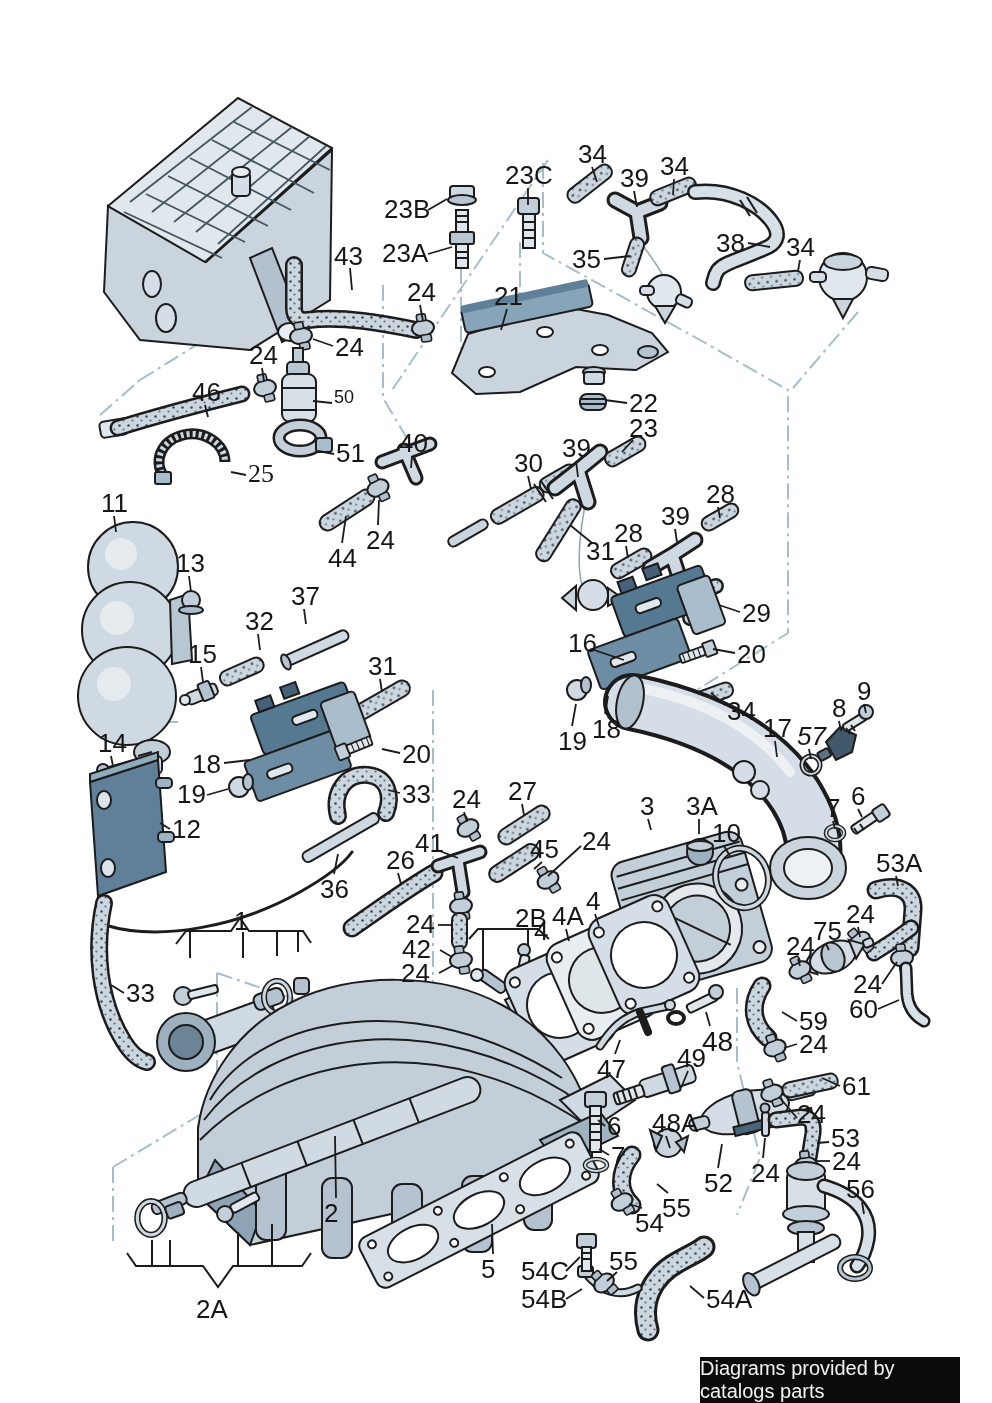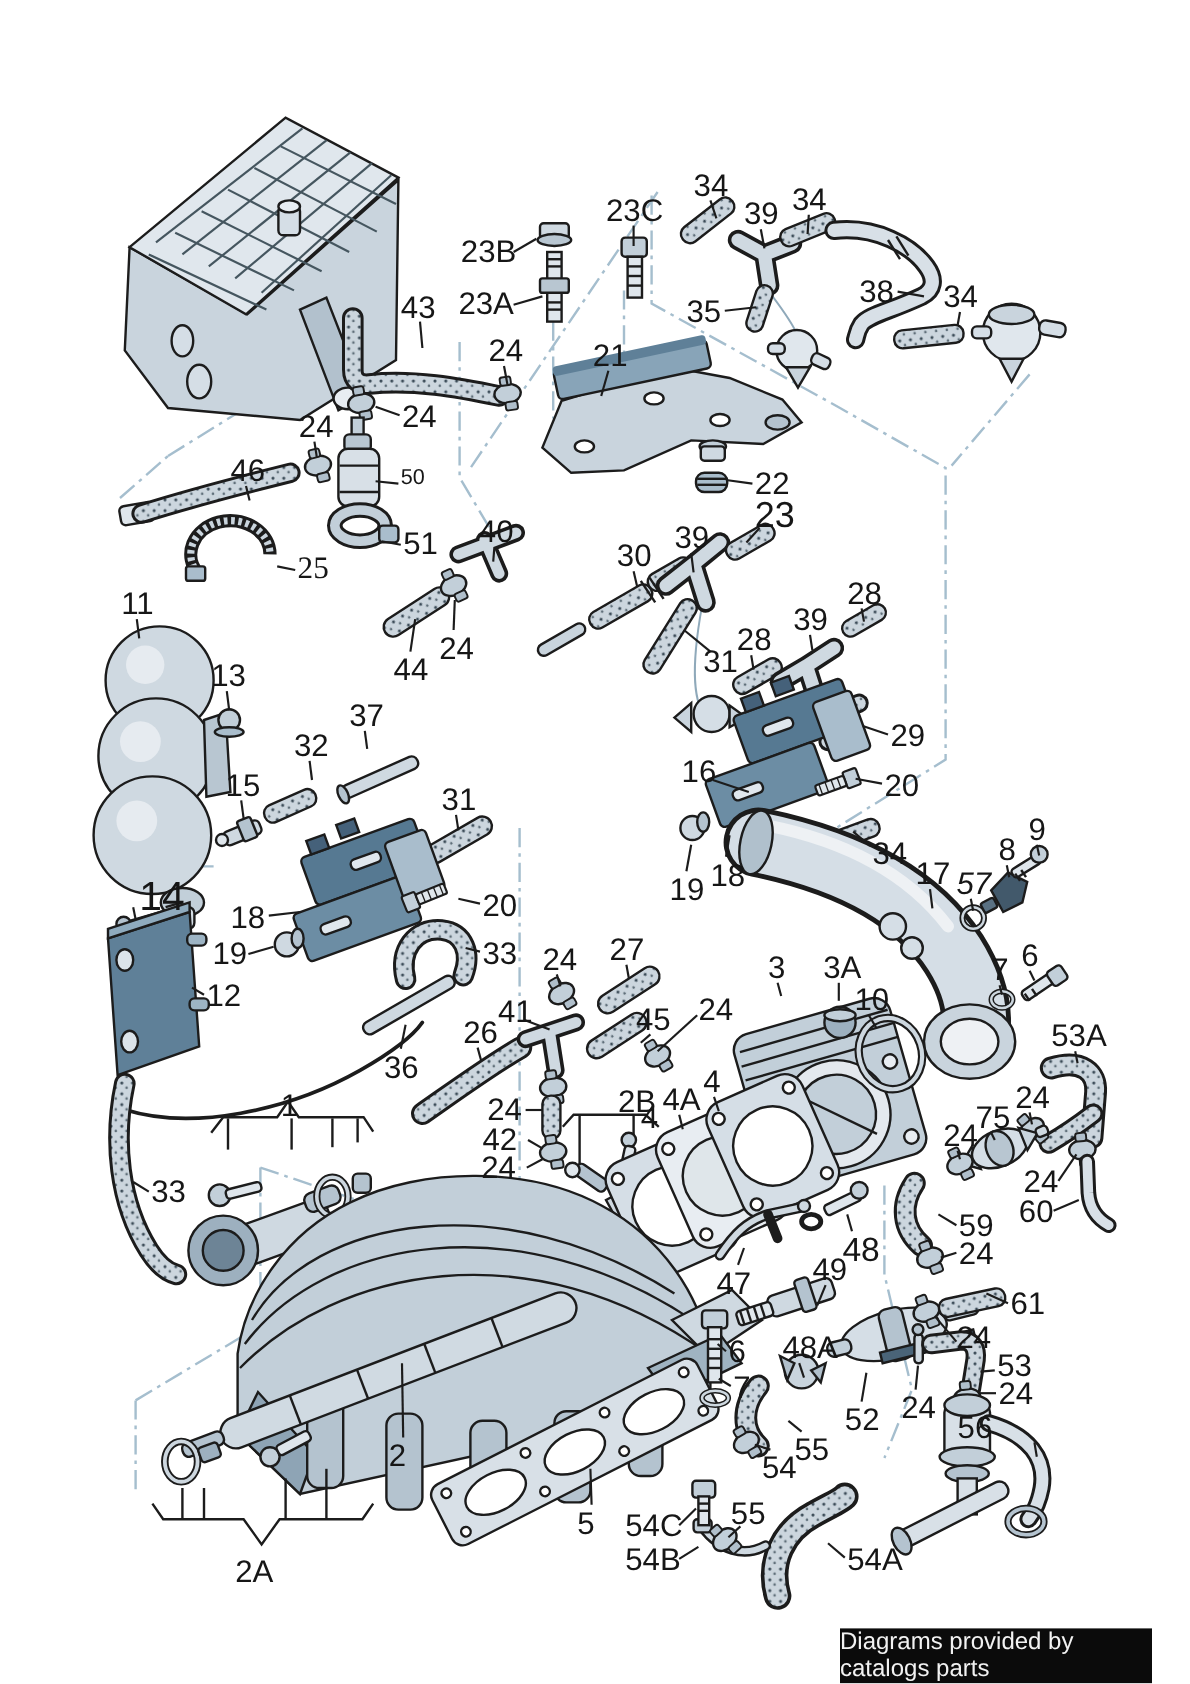--- a/index.html
+++ b/index.html
@@ -758,21 +758,21 @@
       <div class="part-label" style="left: 578px; top: 141px; font-size: 26px;">34</div>
       <div class="part-label" style="left: 620px; top: 165px; font-size: 26px;">39</div>
       <div class="part-label" style="left: 660px; top: 153px; font-size: 26px;">34</div>
       <div class="part-label" style="left: 716px; top: 230px; font-size: 26px;">38</div>
       <div class="part-label" style="left: 786px; top: 234px; font-size: 26px;">34</div>
       <div class="part-label" style="left: 572px; top: 246px; font-size: 26px;">35</div>
       <div class="part-label" style="left: 334px; top: 243px; font-size: 26px;">43</div>
       <div class="part-label" style="left: 407px; top: 279px; font-size: 26px;">24</div>
       <div class="part-label" style="left: 494px; top: 283px; font-size: 26px;">21</div>
       <div class="part-label" style="left: 629px; top: 390px; font-size: 26px;">22</div>
-      <div class="part-label" style="left: 629px; top: 415px; font-size: 30px;">23</div>
+      <div class="part-label" style="left: 629px; top: 415px; font-size: 26px;">23</div>
       <div class="part-label" style="left: 335px; top: 334px; font-size: 26px;">24</div>
       <div class="part-label" style="left: 249px; top: 342px; font-size: 26px;">24</div>
       <div class="part-label" style="left: 192px; top: 379px; font-size: 26px;">46</div>
       <div class="part-label" style="left: 334px; top: 388px; font-size: 18px;">50</div>
       <div class="part-label" style="left: 336px; top: 440px; font-size: 26px;">51</div>
       <div class="part-label" style="left: 248px; top: 461px; font-size: 26px; font-family: Liberation Serif, serif;">25</div>
       <div class="part-label" style="left: 399px; top: 430px; font-size: 26px;">40</div>
       <div class="part-label" style="left: 328px; top: 545px; font-size: 26px;">44</div>
       <div class="part-label" style="left: 366px; top: 527px; font-size: 26px;">24</div>
       <div class="part-label" style="left: 514px; top: 450px; font-size: 26px;">30</div>
@@ -790,21 +790,21 @@
       <div class="part-label" style="left: 568px; top: 630px; font-size: 26px;">16</div>
       <div class="part-label" style="left: 742px; top: 600px; font-size: 26px;">29</div>
       <div class="part-label" style="left: 737px; top: 641px; font-size: 26px;">20</div>
       <div class="part-label" style="left: 727px; top: 698px; font-size: 26px;">34</div>
       <div class="part-label" style="left: 558px; top: 728px; font-size: 26px;">19</div>
       <div class="part-label" style="left: 592px; top: 716px; font-size: 26px;">18</div>
       <div class="part-label" style="left: 763px; top: 715px; font-size: 26px;">17</div>
       <div class="part-label" style="left: 797px; top: 723px; font-size: 26px; font-style: italic;">57</div>
       <div class="part-label" style="left: 832px; top: 695px; font-size: 26px;">8</div>
       <div class="part-label" style="left: 857px; top: 678px; font-size: 26px;">9</div>
-      <div class="part-label" style="left: 116px; top: 730px; font-size: 34px;">14</div>
+      <div class="part-label" style="left: 98px; top: 730px; font-size: 26px;">14</div>
       <div class="part-label" style="left: 192px; top: 751px; font-size: 26px;">18</div>
       <div class="part-label" style="left: 177px; top: 781px; font-size: 26px;">19</div>
       <div class="part-label" style="left: 172px; top: 816px; font-size: 26px;">12</div>
       <div class="part-label" style="left: 402px; top: 741px; font-size: 26px;">20</div>
       <div class="part-label" style="left: 402px; top: 781px; font-size: 26px;">33</div>
       <div class="part-label" style="left: 320px; top: 876px; font-size: 26px;">36</div>
       <div class="part-label" style="left: 386px; top: 847px; font-size: 26px;">26</div>
       <div class="part-label" style="left: 415px; top: 830px; font-size: 26px;">41</div>
       <div class="part-label" style="left: 452px; top: 786px; font-size: 26px;">24</div>
       <div class="part-label" style="left: 508px; top: 778px; font-size: 26px;">27</div>
@@ -839,21 +839,21 @@
       <div class="part-label" style="left: 797px; top: 1101px; font-size: 26px;">24</div>
       <div class="part-label" style="left: 831px; top: 1125px; font-size: 26px;">53</div>
       <div class="part-label" style="left: 832px; top: 1148px; font-size: 26px;">24</div>
       <div class="part-label" style="left: 607px; top: 1113px; font-size: 26px;">6</div>
       <div class="part-label" style="left: 611px; top: 1143px; font-size: 26px;">7</div>
       <div class="part-label" style="left: 652px; top: 1110px; font-size: 26px;">48A</div>
       <div class="part-label" style="left: 704px; top: 1170px; font-size: 26px;">52</div>
       <div class="part-label" style="left: 751px; top: 1160px; font-size: 26px;">24</div>
       <div class="part-label" style="left: 662px; top: 1195px; font-size: 26px;">55</div>
       <div class="part-label" style="left: 635px; top: 1210px; font-size: 26px;">54</div>
-      <div class="part-label" style="left: 798px; top: 1176px; font-size: 26px;">56</div>
+      <div class="part-label" style="left: 846px; top: 1176px; font-size: 26px;">56</div>
       <div class="part-label" style="left: 324px; top: 1200px; font-size: 26px;">2</div>
       <div class="part-label" style="left: 481px; top: 1256px; font-size: 26px;">5</div>
       <div class="part-label" style="left: 521px; top: 1258px; font-size: 26px;">54C</div>
       <div class="part-label" style="left: 521px; top: 1286px; font-size: 26px;">54B</div>
       <div class="part-label" style="left: 609px; top: 1248px; font-size: 26px;">55</div>
       <div class="part-label" style="left: 706px; top: 1286px; font-size: 26px;">54A</div>
       <div class="part-label" style="left: 196px; top: 1296px; font-size: 26px;">2A</div>
     </div>
 
 <div id="footer-bar">

